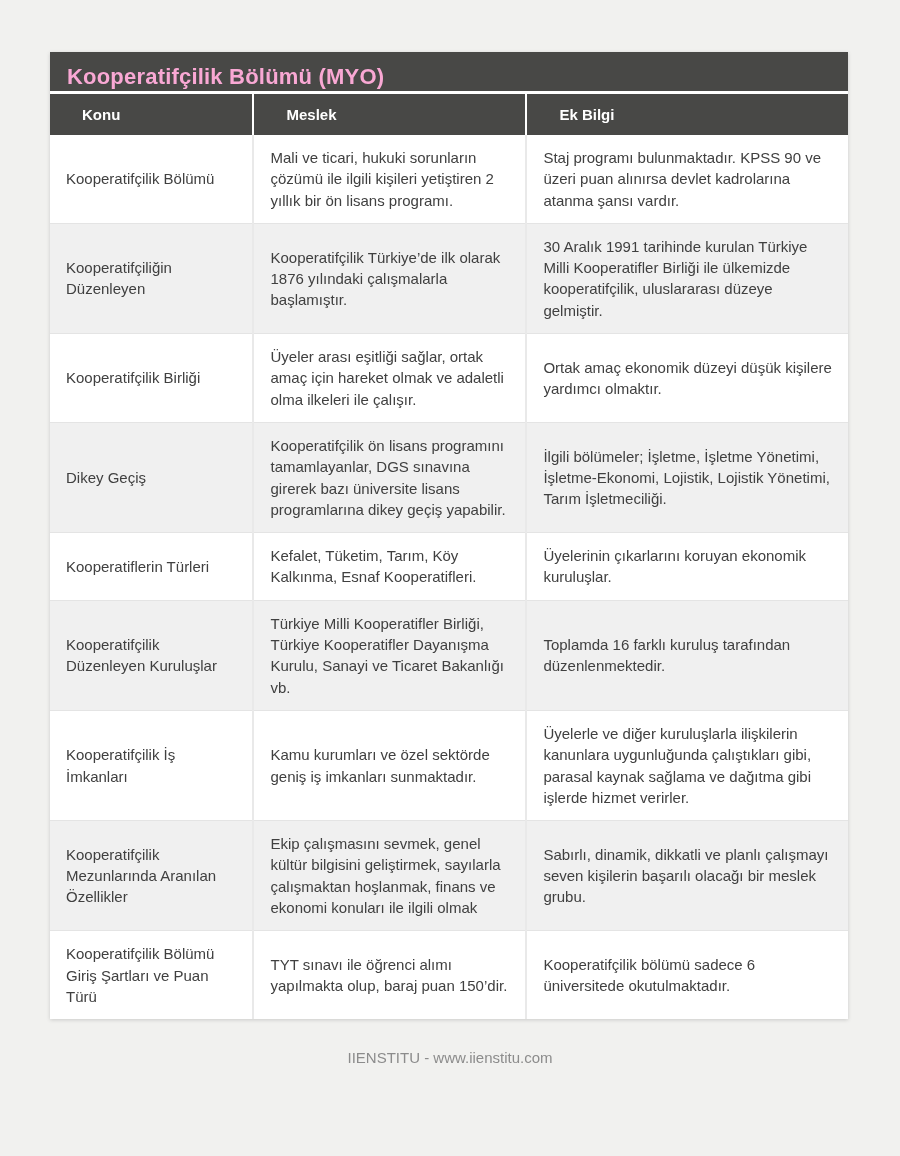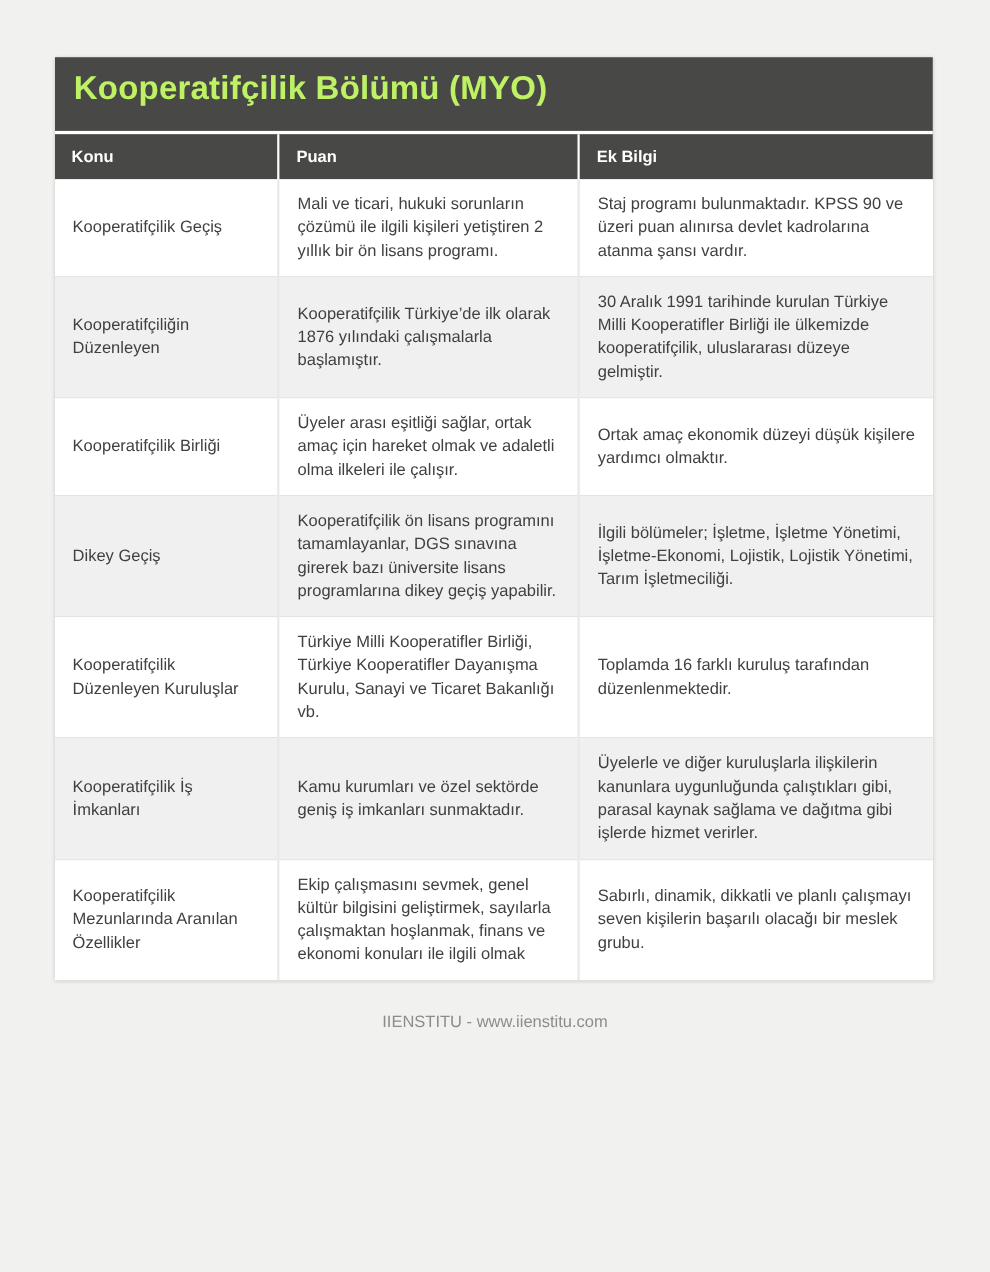--- a/index.html
+++ b/index.html
@@ -14,42 +14,42 @@
     min-height: 1156px;
     padding: 52px 50px 0 50px;
   }
   .card {
     width: 798px;
     background: #ffffff;
     box-shadow: 0 1px 4px rgba(0,0,0,0.16);
   }
   .card-title {
     background: #484846;
-    color: #bef264;
-    font-size: 30px;
+    color: #f9a8d4;
+    font-size: 22px;
     font-weight: bold;
-    padding: 12px 17px 21px 17px;
+    padding: 12px 17px 1px 17px;
     border-bottom: 3px solid #ffffff;
     letter-spacing: 0.2px;
   }
   table.info-table {
     width: 100%;
     border-collapse: collapse;
     table-layout: fixed;
   }
   col.c1 { width: 25.5%; }
   col.c2 { width: 34.2%; }
   col.c3 { width: 40.3%; }
   .info-table th {
     background: #484846;
     color: #ffffff;
     font-size: 15px;
     font-weight: bold;
     text-align: left;
-    padding: 12px 15px;
+    padding: 12px 32px;
   }
   .info-table th + th { border-left: 2px solid #ffffff; }
   .info-table td {
     font-size: 15px;
     color: #404040;
     line-height: 1.42;
     padding: 12px 16px;
     vertical-align: middle;
     background: #ffffff;
   }
@@ -72,58 +72,68 @@
 
     <table class="info-table">
       <colgroup>
         <col class="c1">
           <col class="c2">
           <col class="c3">
       </colgroup>
       <thead>
         <tr>
           <th>Konu</th>
-          <th>Puan</th>
+          <th>Meslek</th>
           <th>Ek Bilgi</th>
         </tr>
       </thead>
       <tbody>
         <tr>
-          <td>Kooperatifçilik Geçiş</td>
+          <td>Kooperatifçilik Bölümü</td>
           <td>Mali ve ticari, hukuki sorunların çözümü ile ilgili kişileri yetiştiren 2 yıllık bir ön lisans programı.</td>
           <td>Staj programı bulunmaktadır. KPSS 90 ve üzeri puan alınırsa devlet kadrolarına atanma şansı vardır.</td>
         </tr>
         <tr>
           <td>Kooperatifçiliğin Düzenleyen</td>
           <td>Kooperatifçilik Türkiye’de ilk olarak 1876 yılındaki çalışmalarla başlamıştır.</td>
           <td>30 Aralık 1991 tarihinde kurulan Türkiye Milli Kooperatifler Birliği ile ülkemizde kooperatifçilik, uluslararası düzeye gelmiştir.</td>
         </tr>
         <tr>
           <td>Kooperatifçilik Birliği</td>
           <td>Üyeler arası eşitliği sağlar, ortak amaç için hareket olmak ve adaletli olma ilkeleri ile çalışır.</td>
           <td>Ortak amaç ekonomik düzeyi düşük kişilere yardımcı olmaktır.</td>
         </tr>
         <tr>
           <td>Dikey Geçiş</td>
           <td>Kooperatifçilik ön lisans programını tamamlayanlar, DGS sınavına girerek bazı üniversite lisans programlarına dikey geçiş yapabilir.</td>
           <td>İlgili bölümeler; İşletme, İşletme Yönetimi, İşletme-Ekonomi, Lojistik, Lojistik Yönetimi, Tarım İşletmeciliği.</td>
         </tr>
         <tr>
+          <td>Kooperatiflerin Türleri</td>
+          <td>Kefalet, Tüketim, Tarım, Köy Kalkınma, Esnaf Kooperatifleri.</td>
+          <td>Üyelerinin çıkarlarını koruyan ekonomik kuruluşlar.</td>
+        </tr>
+        <tr>
           <td>Kooperatifçilik Düzenleyen Kuruluşlar</td>
           <td>Türkiye Milli Kooperatifler Birliği, Türkiye Kooperatifler Dayanışma Kurulu, Sanayi ve Ticaret Bakanlığı vb.</td>
           <td>Toplamda 16 farklı kuruluş tarafından düzenlenmektedir.</td>
         </tr>
         <tr>
           <td>Kooperatifçilik İş İmkanları</td>
           <td>Kamu kurumları ve özel sektörde geniş iş imkanları sunmaktadır.</td>
           <td>Üyelerle ve diğer kuruluşlarla ilişkilerin kanunlara uygunluğunda çalıştıkları gibi, parasal kaynak sağlama ve dağıtma gibi işlerde hizmet verirler.</td>
         </tr>
         <tr>
           <td>Kooperatifçilik Mezunlarında Aranılan Özellikler</td>
           <td>Ekip çalışmasını sevmek, genel kültür bilgisini geliştirmek, sayılarla çalışmaktan hoşlanmak, finans ve ekonomi konuları ile ilgili olmak</td>
           <td>Sabırlı, dinamik, dikkatli ve planlı çalışmayı seven kişilerin başarılı olacağı bir meslek grubu.</td>
         </tr>
+        <tr>
+          <td>Kooperatifçilik Bölümü Giriş Şartları ve Puan Türü</td>
+          <td>TYT sınavı ile öğrenci alımı yapılmakta olup, baraj puan 150’dir.</td>
+          <td>Kooperatifçilik bölümü sadece 6 üniversitede okutulmaktadır.</td>
+        </tr>
       </tbody>
     </table>
   </section>
 
   <footer class="footer">IIENSTITU - www.iienstitu.com</footer>
 </div>
 
 </body></html>

